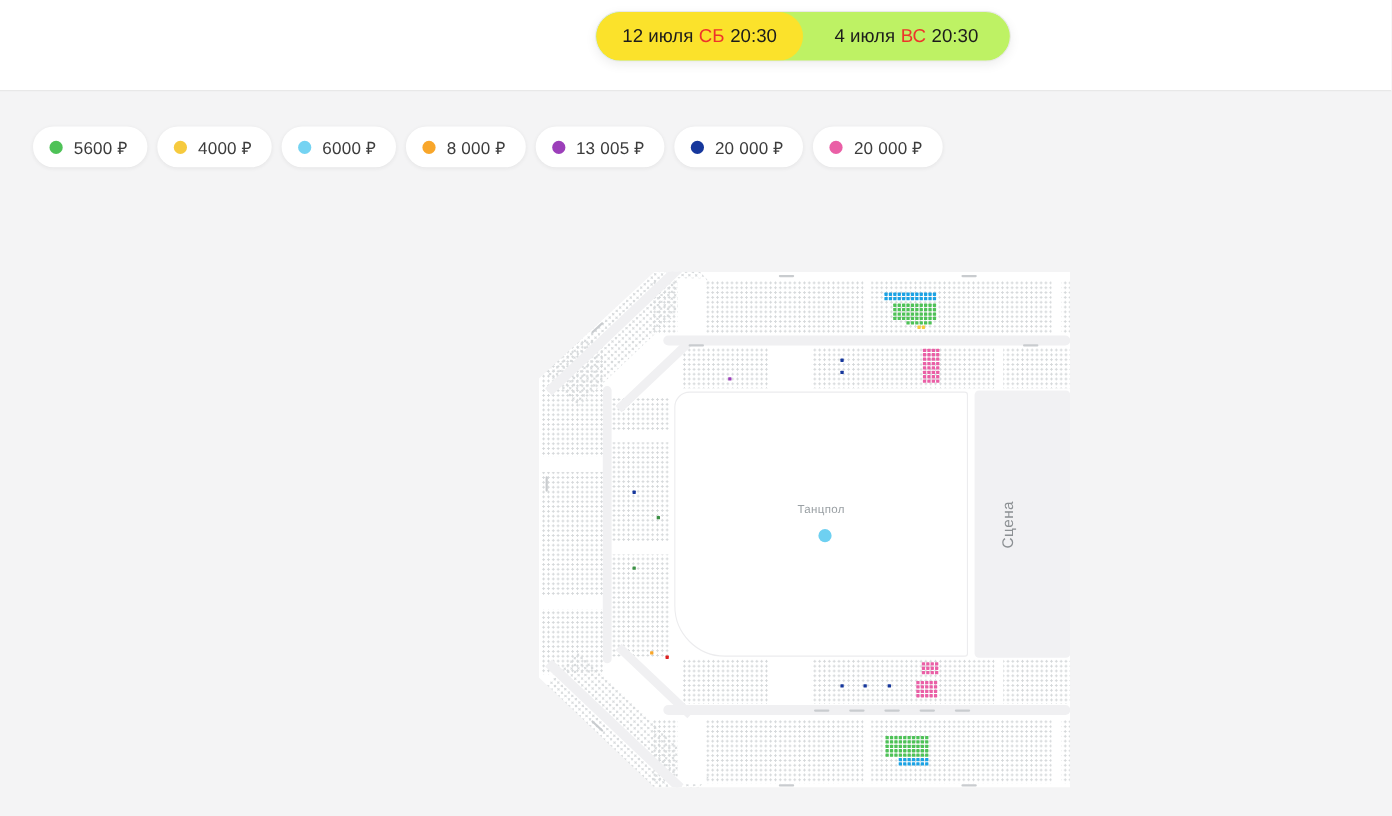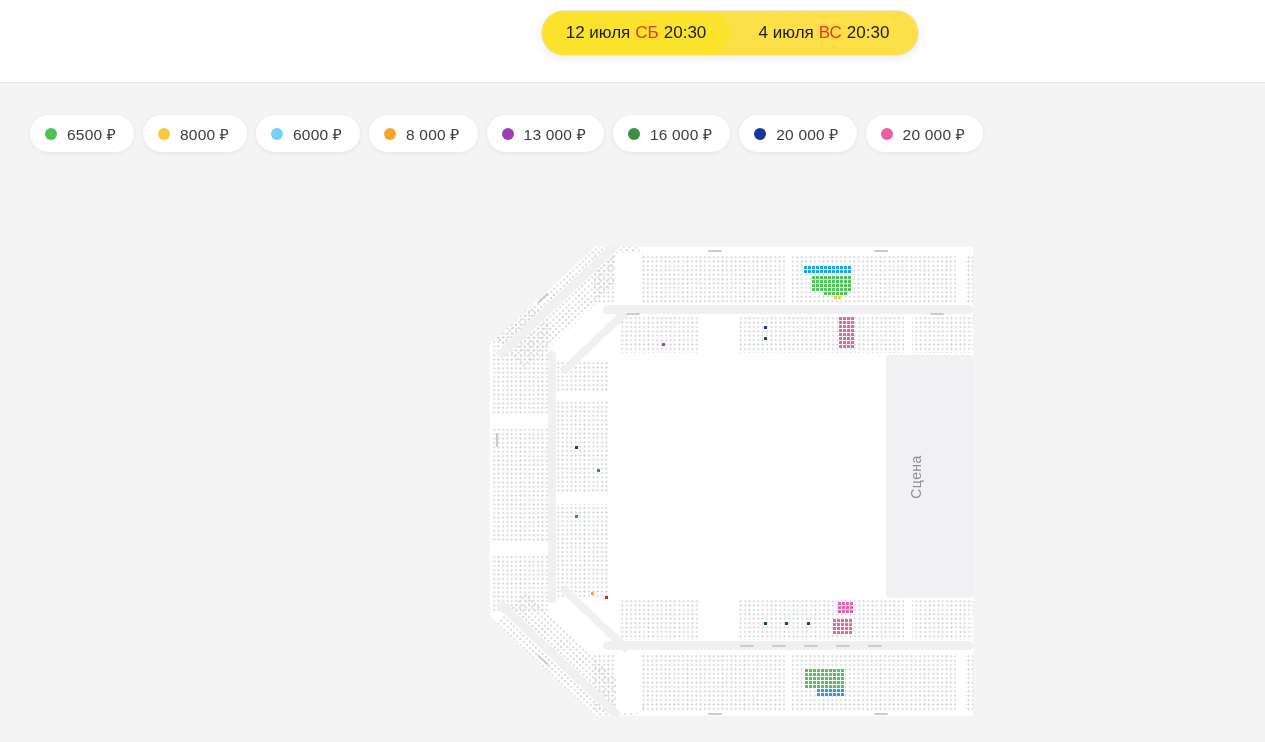--- a/index.html
+++ b/index.html
@@ -4,21 +4,21 @@
 <style>
   html,body{margin:0;padding:0;}
   body{
     width:1265px;height:742px;position:relative;overflow:hidden;
     background:#f4f4f5;
     font-family:"Liberation Sans", sans-serif;
     -webkit-font-smoothing:antialiased;
   }
   
   .header{position:absolute;top:0;left:0;width:1265px;height:82px;background:#fff;border-bottom:1px solid #e3e3e3;}
-  .tabs{position:absolute;left:541px;top:10px;height:44px;display:flex;background:#fde047;
+  .tabs{position:absolute;left:541px;top:10px;height:44px;display:flex;background:#bef264;
         border:1px solid #e9e9e9;border-radius:24px;box-shadow:0 3px 10px rgba(0,0,0,.07);overflow:hidden;}
   .tab{min-width:188px;height:44px;display:flex;align-items:center;justify-content:center;gap:5px;
        font-size:17px;color:#1c1c1c;cursor:pointer;white-space:nowrap;padding:0 14px;box-sizing:border-box;}
   .tab.active{border-radius:24px;}
   
   .legend{position:absolute;left:30px;top:115px;display:flex;gap:9px;}
   .chip{height:37px;display:flex;align-items:center;background:#fff;border-radius:19px;
         padding:0 18px 0 15px;box-shadow:0 1px 4px rgba(40,40,40,.08);cursor:pointer;}
   .chip-dot{width:12px;height:12px;border-radius:50%;margin-right:10px;flex:none;}
   .chip-label{font-size:15.5px;color:#3c3c3c;letter-spacing:.2px;white-space:nowrap;}
@@ -57,41 +57,37 @@
       <span>4 июля</span>
       <span class="day" style="color: rgb(238, 52, 43);">ВС</span>
       <span>20:30</span>
     </div>
   </div>
 </div>
 
 <div class="legend" id="legend">
     <div class="chip">
       <span class="chip-dot" style="background: rgb(78, 194, 87);"></span>
-      <span class="chip-label">6500 ₽</span>
+      <span class="chip-label">5600 ₽</span>
     </div>
     <div class="chip">
       <span class="chip-dot" style="background: rgb(246, 202, 62);"></span>
-      <span class="chip-label">8000 ₽</span>
+      <span class="chip-label">4000 ₽</span>
     </div>
     <div class="chip">
       <span class="chip-dot" style="background: rgb(116, 211, 242);"></span>
       <span class="chip-label">6000 ₽</span>
     </div>
     <div class="chip">
       <span class="chip-dot" style="background: rgb(248, 166, 42);"></span>
       <span class="chip-label">8 000 ₽</span>
     </div>
     <div class="chip">
       <span class="chip-dot" style="background: rgb(156, 63, 186);"></span>
-      <span class="chip-label">13 000 ₽</span>
-    </div>
-    <div class="chip">
-      <span class="chip-dot" style="background: rgb(60, 145, 69);"></span>
-      <span class="chip-label">16 000 ₽</span>
+      <span class="chip-label">13 005 ₽</span>
     </div>
     <div class="chip">
       <span class="chip-dot" style="background: rgb(22, 55, 156);"></span>
       <span class="chip-label">20 000 ₽</span>
     </div>
     <div class="chip">
       <span class="chip-dot" style="background: rgb(234, 95, 166);"></span>
       <span class="chip-label">20 000 ₽</span>
     </div>
   </div>
@@ -142,20 +138,24 @@
   <div class="slabel" style="left:218px;top:468px;"></div>
   <div class="slabel" style="left:384px;top:468px;"></div>
   <div class="slabel" style="left:6px;top:188px;width:2px;height:14px;"></div>
   <div class="slabel" style="left:46px;top:52px;transform:rotate(-43deg);"></div>
   <div class="slabel" style="left:46px;top:414px;transform:rotate(43deg);"></div>
 
   <div class="stage">
     <span class="stage-label">Сцена</span>
   </div>
 
+  <div class="dancefloor">
+    <div class="df-label">Танцпол</div>
+    <div class="df-dot" id="df-dot" style="background: rgb(110, 208, 241);"></div>
+  </div>
 <div class="cluster" style="left: 314px; top: 21px; grid-template-columns: repeat(12, 3px);">
       <div class="seat" style="background: rgb(27, 162, 228);"></div>
       <div class="seat" style="background: rgb(27, 162, 228);"></div>
       <div class="seat" style="background: rgb(27, 162, 228);"></div>
       <div class="seat" style="background: rgb(27, 162, 228);"></div>
       <div class="seat" style="background: rgb(27, 162, 228);"></div>
       <div class="seat" style="background: rgb(27, 162, 228);"></div>
       <div class="seat" style="background: rgb(27, 162, 228);"></div>
       <div class="seat" style="background: rgb(27, 162, 228);"></div>
       <div class="seat" style="background: rgb(27, 162, 228);"></div>

